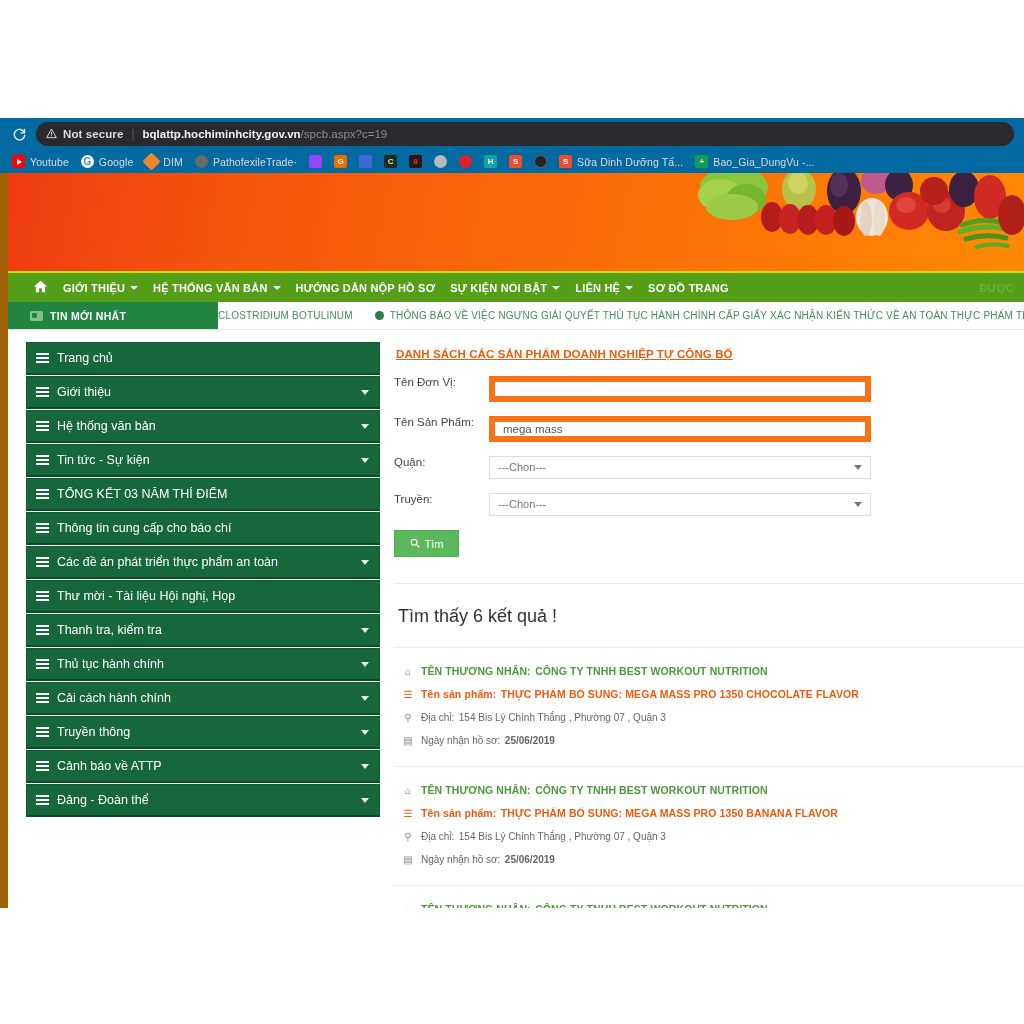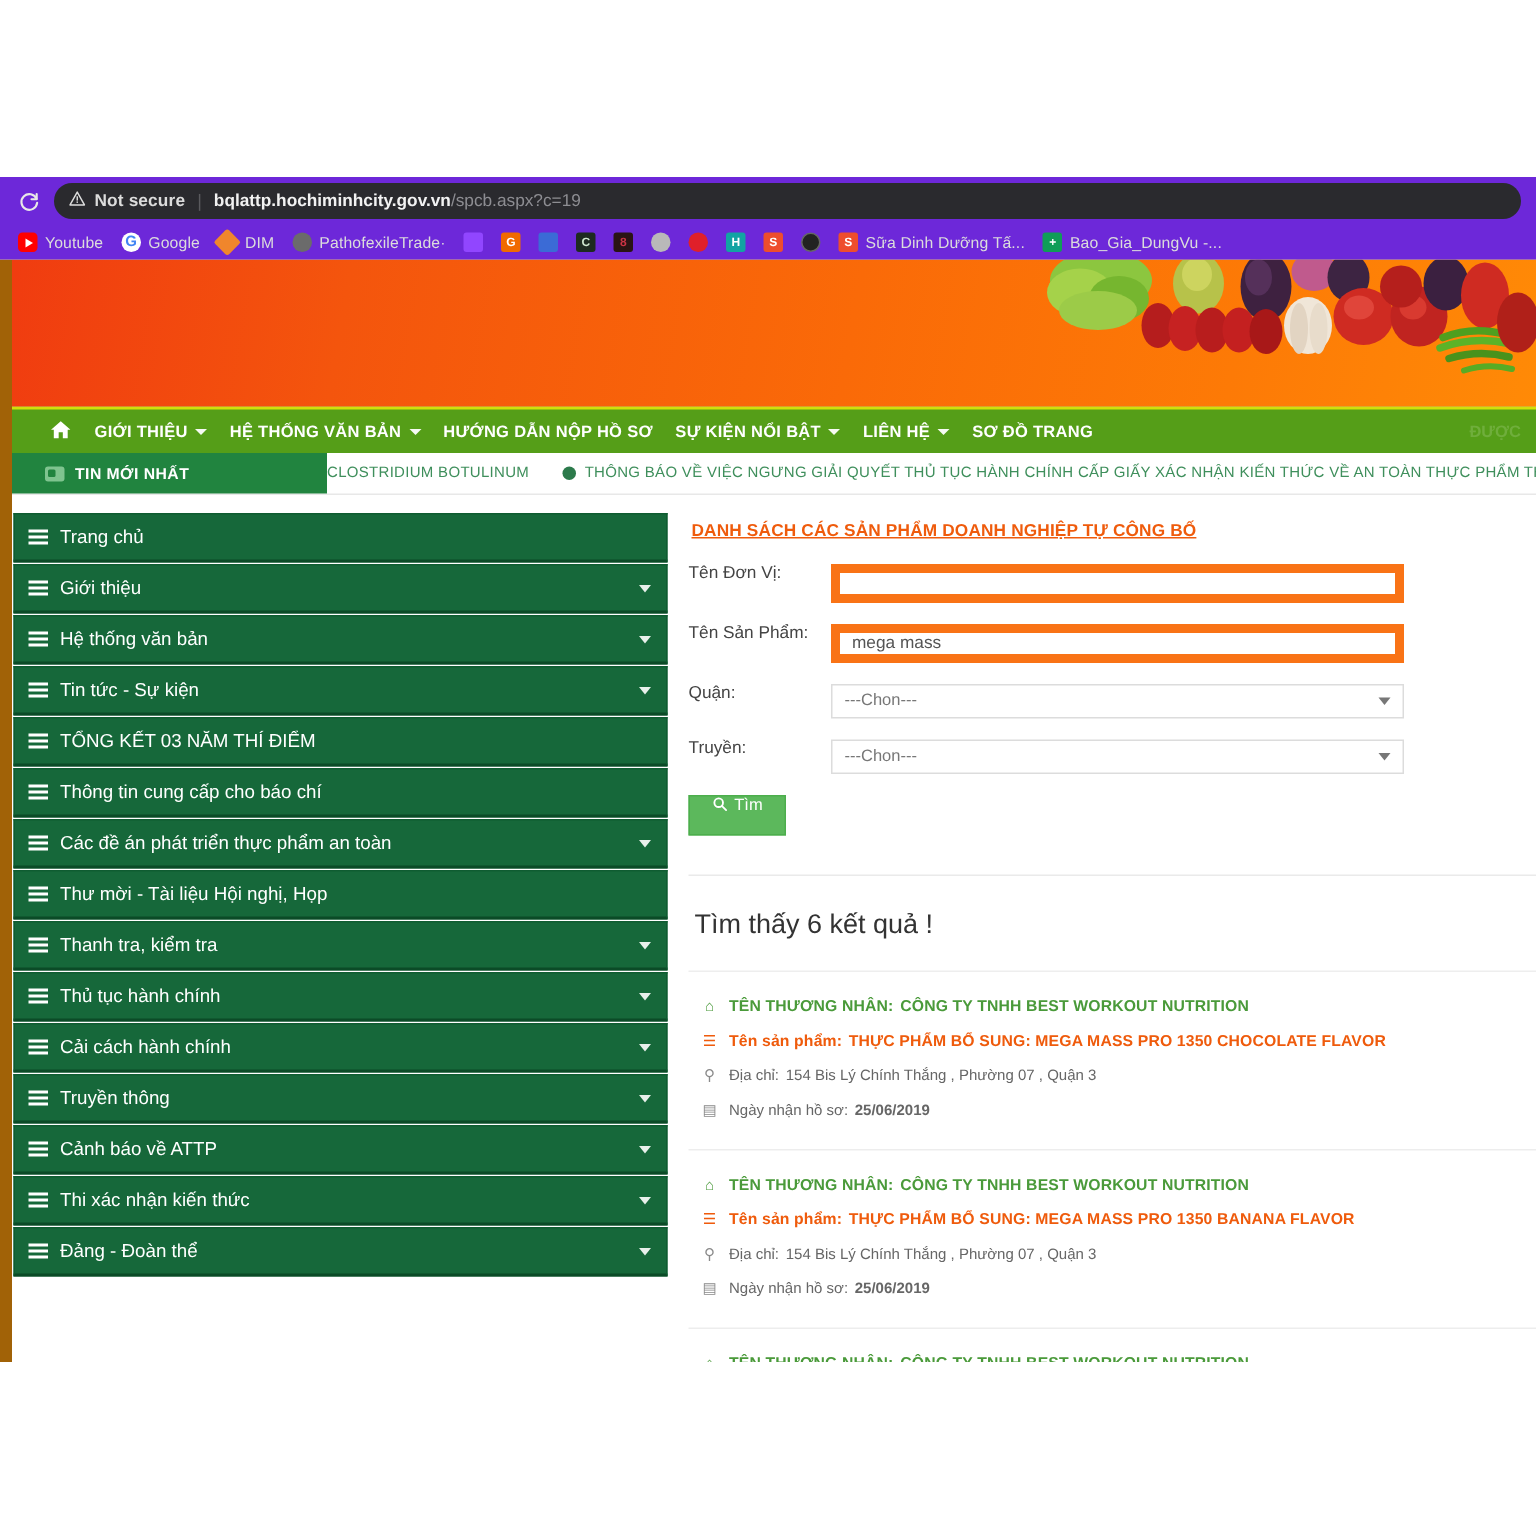--- a/index.html
+++ b/index.html
@@ -10,21 +10,21 @@
     font-family: "Liberation Sans", sans-serif;
     overflow: hidden;
   }
   #screen { position: relative; width: 1024px; height: 1024px; background: #fff; }
 
   
   .band-top { position:absolute; top:0; left:0; width:1024px; height:118px; background:#fff; z-index:40; }
   .band-bottom { position:absolute; top:908px; left:0; width:1024px; height:116px; background:#fff; z-index:40; }
 
   
-  .browser { position:absolute; top:118px; left:0; width:1024px; height:55px; background:#6d28d9; z-index:30; }
+  .browser { position:absolute; top:118px; left:0; width:1024px; height:55px; background:#0369a1; z-index:30; }
   .urlrow { position:absolute; top:0; left:0; width:1024px; height:32px; display:flex; align-items:center; }
   .reload-icon { width:26px; height:26px; margin-left:6px; display:flex; align-items:center; justify-content:center;
                  color:#e8e8e8; font-size:16px; }
   .omnibox { flex:1; height:24px; margin:0 10px 0 4px; background:#2a2a2e; border-radius:13px;
              display:flex; align-items:center; padding:0 10px; }
   .warn-icon { color:#ddd; font-size:11px; margin-right:6px; display:inline-block; }
   .notsecure { color:#dcdcdc; font-size:11.5px; font-weight:600; letter-spacing:.1px; }
   .omnisep { color:#5a5a5e; margin:0 8px; font-size:12px; }
   .url-host { color:#f2f2f2; font-size:11.5px; font-weight:700; }
   .url-path { color:#8d8d92; font-size:11.5px; font-weight:400; }
@@ -79,21 +79,21 @@
                 display:flex; align-items:center; padding-left:22px; letter-spacing:.3px; }
   .tag-ico { width:13px; height:10px; background:#7fc48f; border-radius:2px; margin-right:7px; display:inline-block;
              position:relative; }
   .tag-ico::after{content:"";position:absolute;left:2px;top:2.5px;width:5px;height:5px;background:#21843f;border-radius:1px;}
   .ticker-items { flex:1; display:flex; align-items:center; overflow:hidden; white-space:nowrap; }
   .tk { color:#3f8f5c; font-size:10px; letter-spacing:.2px; margin-right:22px; display:flex; align-items:center;}
   .tk .dot { width:9px;height:9px;border-radius:50%;background:#2c7a4b;margin-right:6px;display:inline-block; flex:0 0 auto;}
 
   
   .cols { display:flex; align-items:flex-start; padding:12px 0 0 0; }
-  .sidebar { width:436px; margin-left:1px; flex:0 0 auto; }
+  .sidebar { width:354px; margin-left:18px; flex:0 0 auto; }
   .sb-item { height:33px; background:#16683a; border:1px solid #0f5c31; border-bottom:2px solid #0b4b27;
              display:flex; align-items:center; padding:0 10px 0 9px; color:#fff; margin-bottom:1px; }
   .sb-ico { width:13px;height:11px;margin-right:8px;flex:0 0 auto;display:inline-block;position:relative;}
   .sb-ico::before{content:"";position:absolute;left:0;top:0;width:13px;height:2px;background:#fff;
                   box-shadow:0 4px 0 #fff, 0 8px 0 #fff;}
   .sb-label { font-size:12.5px; flex:1; white-space:nowrap; overflow:hidden; }
   .sb-caret { border-left:4.5px solid transparent; border-right:4.5px solid transparent; border-top:5px solid #fff; opacity:.9;}
 
   .content { flex:1; padding:0 0 0 14px; min-width:0; }
   .title-link { color:#ef5b0c; font-size:11.5px; font-weight:700; text-decoration:underline; letter-spacing:.1px;
@@ -102,21 +102,21 @@
   .frow { display:flex; align-items:flex-start; margin-bottom:14px; }
   .flabel { width:95px; flex:0 0 auto; font-size:11.5px; color:#444; }
   .fctrl { flex:1; max-width:382px; }
   .inp { width:100%; height:26px; border:6px solid #f97316; background:#fff; font-size:11.5px; color:#555;
          padding:0 8px; line-height:24px; }
   .sel { width:100%; height:23px; border:1px solid #dcdcdc; background:#fff; font-size:11px; color:#777;
          padding:0 8px; line-height:21px; display:flex; align-items:center; justify-content:space-between; }
   .sel .sc { border-left:4px solid transparent; border-right:4px solid transparent; border-top:5px solid #777; }
 
   .btn-search { margin-left:0; width:65px; height:27px; background:#5cb85c; border:1px solid #4cae4c; color:#fff;
-                font-size:11px; display:flex; align-items:flex-start; justify-content:center; gap:5px; }
+                font-size:11px; display:flex; align-items:center; justify-content:center; gap:5px; }
 
   .results { margin-top:26px; border-top:1px solid #eaeaea; }
   .res-count { font-size:18px; color:#333; padding:22px 4px 20px 4px; border-bottom:1px solid #eee; }
   .res { padding:14px 4px 12px 8px; border-bottom:1px solid #ededed; }
   .r-line { display:flex; align-items:center; margin-bottom:5px; white-space:nowrap; }
   .r-ico { width:12px; flex:0 0 auto; margin-right:7px; font-size:10px; text-align:center; }
   .r-merchant { color:#4a9a3a; font-size:10.5px; font-weight:700; letter-spacing:.1px; }
   .r-product { color:#ef5b0c; font-size:10.5px; font-weight:700; letter-spacing:.1px; }
   .r-addr { color:#666; font-size:10px; }
   .r-date { color:#666; font-size:10px; }
@@ -367,25 +367,20 @@
               <span class="sb-label">Truyền thông</span>
               <i class="sb-caret"></i>
             </div>
           <div class="sb-item">
               <i class="sb-ico"></i>
               <span class="sb-label">Cảnh báo về ATTP</span>
               <i class="sb-caret"></i>
             </div>
           <div class="sb-item">
               <i class="sb-ico"></i>
-              <span class="sb-label">Thi xác nhận kiến thức</span>
-              <i class="sb-caret"></i>
-            </div>
-          <div class="sb-item">
-              <i class="sb-ico"></i>
               <span class="sb-label">Đảng - Đoàn thể</span>
               <i class="sb-caret"></i>
             </div>
         </div>
 
         <div class="content">
           <a class="title-link">DANH SÁCH CÁC SẢN PHẨM DOANH NGHIỆP TỰ CÔNG BỐ</a>
 
           <div class="frow">
             <div class="flabel">Tên Đơn Vị:</div>

